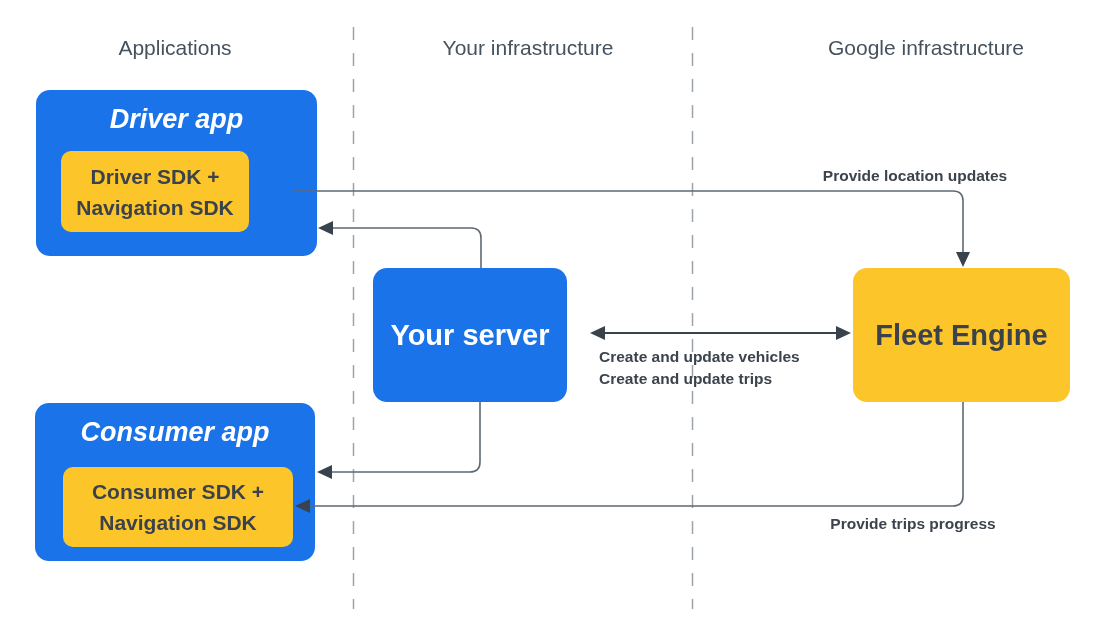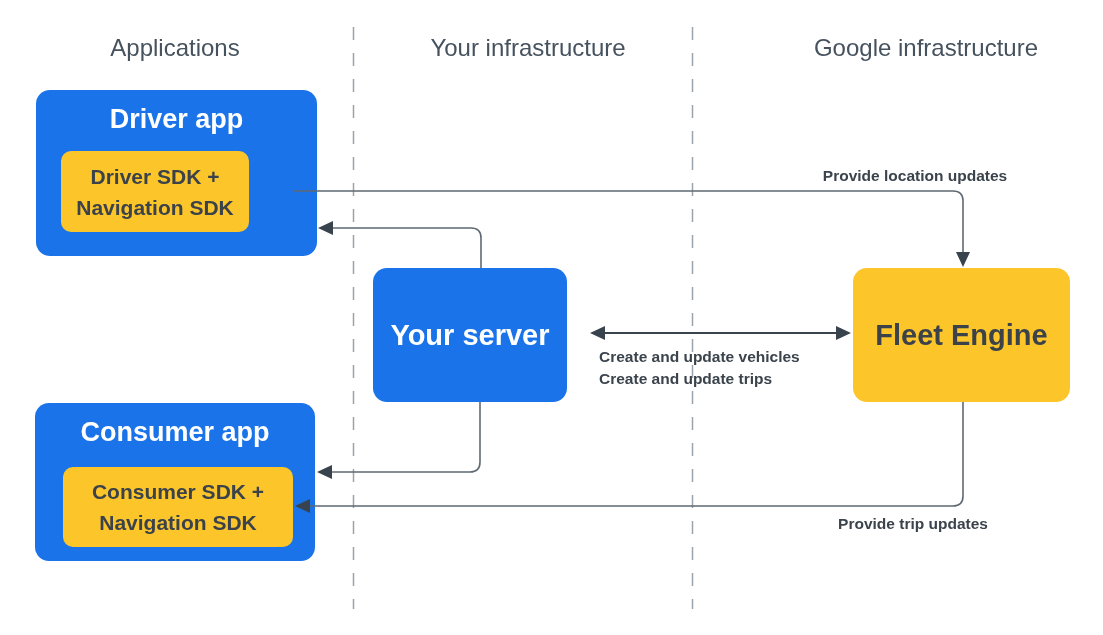--- a/index.html
+++ b/index.html
@@ -6,21 +6,21 @@
   .canvas{
     position:relative;
     width:1103px;height:635px;
     background:var(--background,#fff);
     font-family:"Liberation Sans", sans-serif;
     overflow:hidden;
   }
   
   .col-header{
     position:absolute;top:33px;
-    font-size:24px;line-height:30px;
+    font-size:21px;line-height:30px;
     color:var(--header-text,#46525E);
     text-align:center;
   }
   #header-applications{left:75px;width:200px;}
   #header-your-infra{left:398px;width:260px;}
   #header-google-infra{left:796px;width:260px;}
 
   
   .box{position:absolute;box-sizing:border-box;}
   .box--blue{background:var(--box-blue,#1A73E8);border-radius:14px;}
@@ -28,21 +28,21 @@
   #driver-app{left:36px;top:90px;width:281px;height:166px;}
   #driver-sdk{left:25px;top:61px;width:188px;height:81px;}
   #consumer-app{left:35px;top:403px;width:280px;height:158px;}
   #consumer-sdk{left:28px;top:64px;width:230px;height:80px;}
   #your-server{left:373px;top:268px;width:194px;height:134px;display:flex;align-items:center;justify-content:center;}
   #fleet-engine{left:853px;top:268px;width:217px;height:134px;display:flex;align-items:center;justify-content:center;border-radius:14px;}
 
   .app-title{
     margin-top:13px;text-align:center;
     color:var(--text-on-blue,#fff);
-    font-size:27px;font-weight:700;line-height:32px;
+    font-size:27px;font-weight:700;line-height:32px;font-style:italic;
   }
   .center-title--light{color:var(--text-on-blue,#fff);font-size:29px;font-weight:700;}
   .center-title--dark{color:var(--text-on-yellow,#3B4249);font-size:29px;font-weight:700;}
   .sdk-box{
     display:flex;flex-direction:column;align-items:center;justify-content:center;
     color:var(--text-on-yellow,#3B4249);
     font-size:21px;font-weight:700;line-height:31px;text-align:center;
   }
 
   
@@ -119,15 +119,15 @@
 
     <path class="edge-line" d="M963 402 V496 Q963 506 953 506 H309"></path>
     <polygon class="arrowhead" points="295,506 310,499 310,513"></polygon>
   </svg>
 
   <div class="edge-label" id="label-location-updates">Provide location updates</div>
   <div class="edge-label" id="label-vehicles-trips">
     <div>Create and update vehicles</div>
     <div>Create and update trips</div>
   </div>
-  <div class="edge-label" id="label-trip-progress">Provide trip updates</div>
+  <div class="edge-label" id="label-trip-progress">Provide trips progress</div>
 
 </div>
 
 </body></html>

